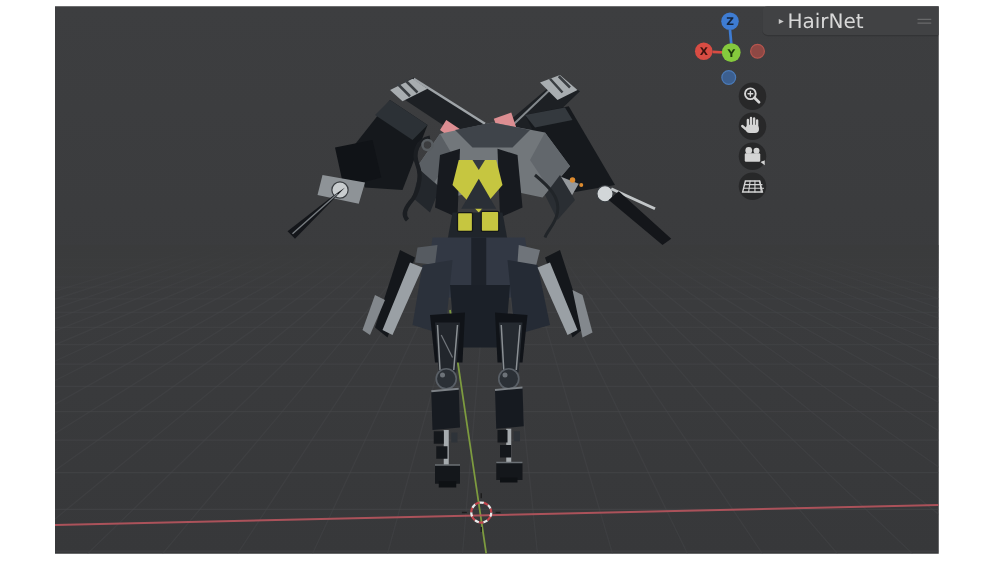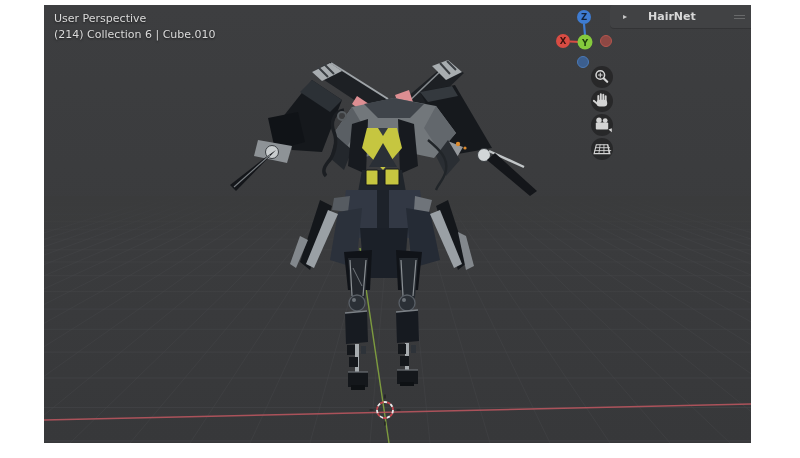--- a/index.html
+++ b/index.html
@@ -6,21 +6,21 @@
   body{width:800px;height:458px;background:#ffffff;position:relative;
        font-family:"DejaVu Sans","Liberation Sans",sans-serif;overflow:hidden;}
   .viewport{position:absolute;left:44px;top:5px;width:707px;height:438px;
        background:linear-gradient(180deg,#3d3e40 0%,#3a3b3d 55%,#37383a 100%);overflow:hidden;}
   .scene-svg{position:absolute;left:0;top:0;}
   .overlay{position:absolute;left:10px;top:6px;color:#dadada;font-size:11px;line-height:16px;
        text-shadow:0 1px 2px rgba(0,0,0,.55);pointer-events:none;}
   .npanel{position:absolute;right:0;top:0;width:141px;height:23px;background:#414244;
        border-radius:4px 0 0 4px;display:flex;align-items:center;box-shadow:0 1px 0 rgba(0,0,0,.15);}
   .npanel .arrow{margin-left:13px;font-size:8px;color:#c9c9c9;}
-  .npanel .title{margin-left:21px;font-size:11px;color:#d8d8d8;font-weight:bold;}
+  .npanel .title{margin-left:3px;font-size:16px;color:#d8d8d8;}
   .grip{position:absolute;right:6px;top:10px;width:11px;}
   .grip div{height:1px;background:#9a9a9a;opacity:.45;margin-bottom:2px;}
 </style>
 </head>
 <body>
 
 <div class="viewport">
 
   <svg id="scene-svg" class="scene-svg" width="707" height="438" viewBox="44 5 707 438">
     <defs>
@@ -242,24 +242,20 @@
       <g>
         <circle cx="602" cy="149" r="11" fill="#232325" opacity="0.82"></circle>
         <g>
           <path d="M596.3,144.8 h11.4 l2.2,8.8 h-15.8 z" fill="none" stroke="#d4d4d4" stroke-width="1.1"></path>
           <path d="M600.1,144.8 L598.9,153.6 M603.95,144.8 L603.95,153.6 M607.8,144.8 L609,153.6 M595.6,147.7 H609.6 M594.9,150.6 H610.8" stroke="#d4d4d4" stroke-width="0.9" fill="none"></path>
         </g>
       </g>
     </g>
   </svg>
 
-  <div class="overlay">
-    <div>User Perspective</div>
-    <div>(214) Collection 6 | Cube.010</div>
-  </div>
 
   <div class="npanel">
     <span class="arrow">▸</span>
     <span class="title">HairNet</span>
     <span class="grip">
         <div></div>
         <div></div>
       </span>
   </div>
 

